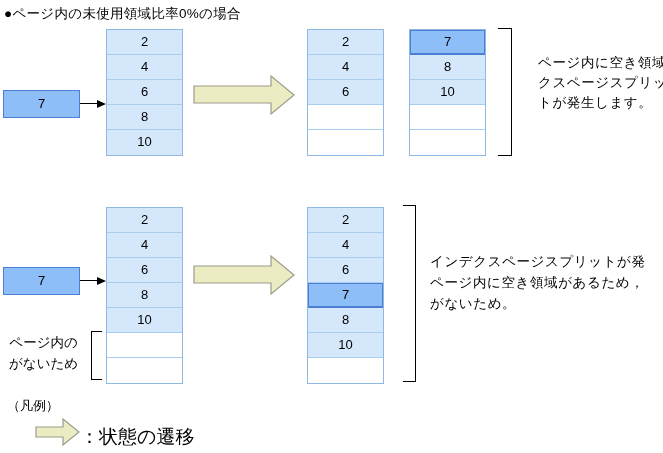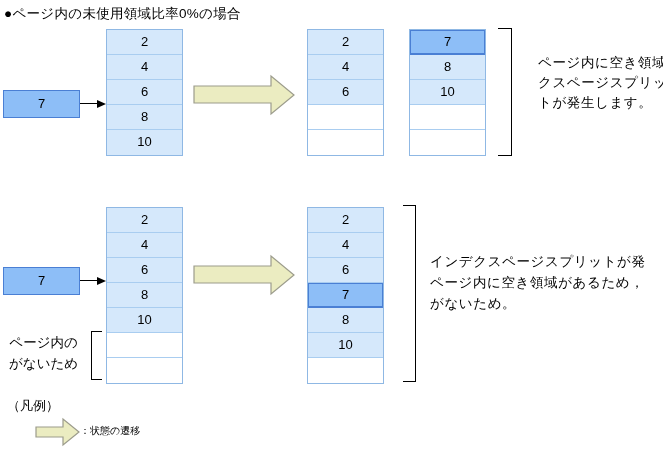--- a/index.html
+++ b/index.html
@@ -40,21 +40,21 @@
   
   .big-arrow{position:absolute;}
   .big-arrow polygon, .legend-arrow polygon{stroke:#9c9c8c;stroke-width:1.2;}
   
   .bracket-right{position:absolute;border:1px solid #000;border-left:none;}
   .bracket-left{position:absolute;border:1px solid #000;border-right:none;}
   .annotation{position:absolute;font-size:13.5px;line-height:20px;white-space:nowrap;letter-spacing:0.6px;}
   .annotation2{line-height:21px;}
   .side-label{position:absolute;font-size:13.5px;line-height:21px;white-space:nowrap;}
   .legend-title{position:absolute;font-size:13px;white-space:nowrap;}
-  .legend-label{position:absolute;font-size:10px;white-space:nowrap;}
+  .legend-label{position:absolute;font-size:19px;white-space:nowrap;}
   .legend-arrow{position:absolute;}
 </style>
 </head>
 <body>
 
 <div class="canvas">
 
   <div class="abs sec-title" style="left:4px;top:5px;">●ページ内の未使用領域比率0%の場合</div>
 
   <div class="column" style="left:106px;top:29px;">

